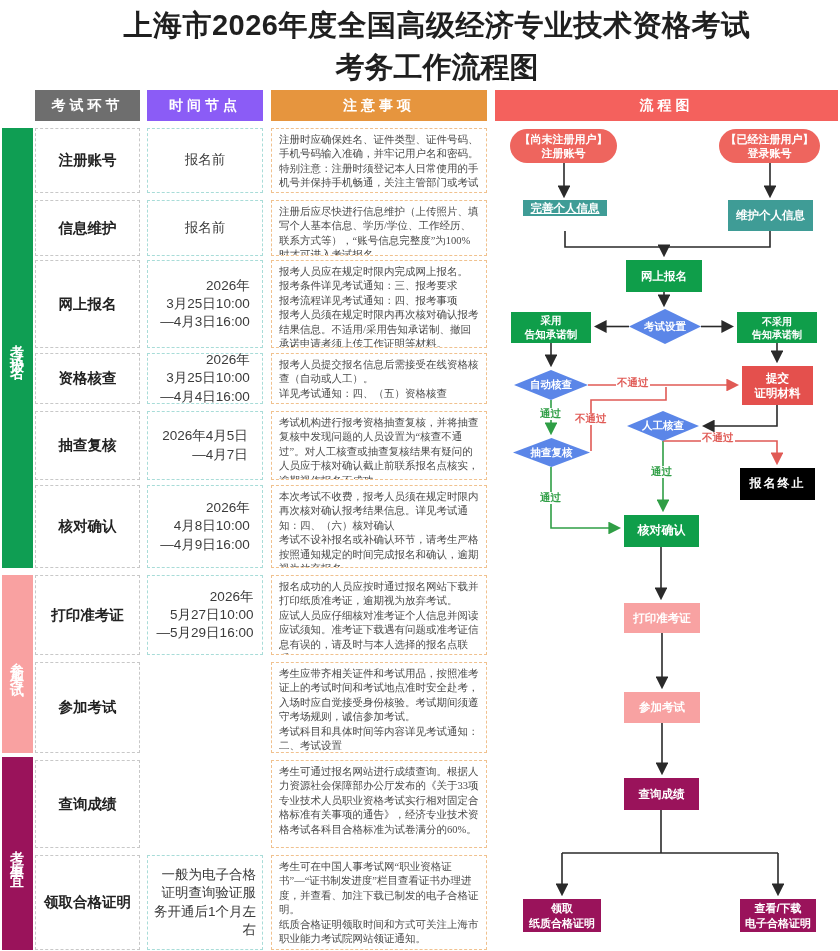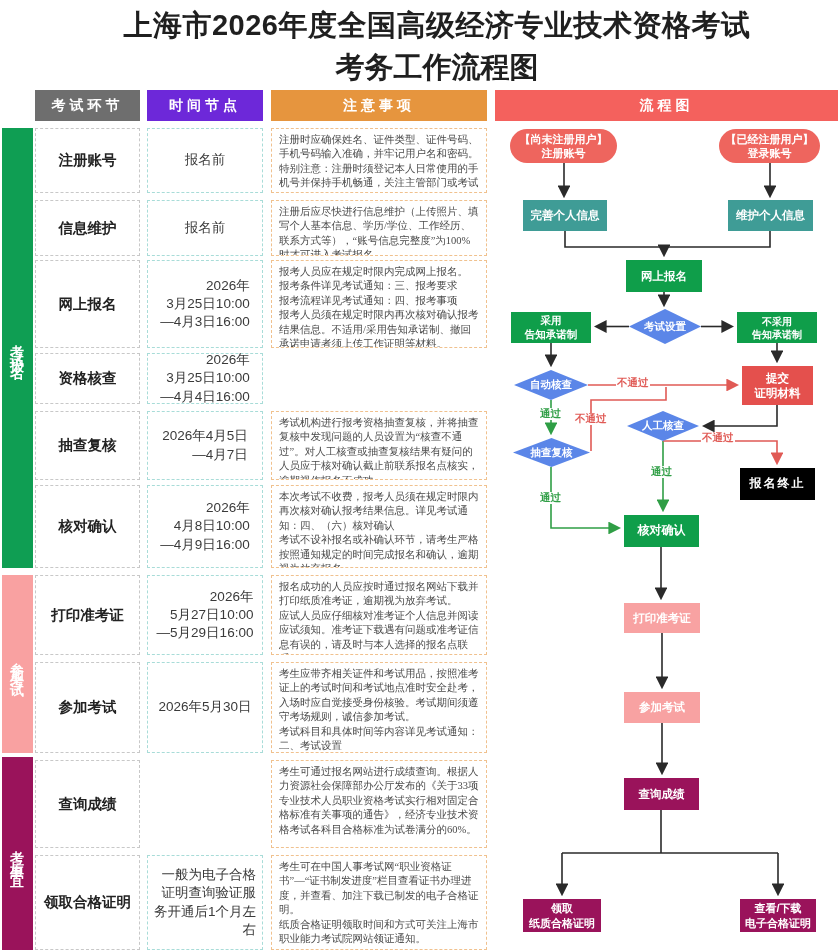--- a/index.html
+++ b/index.html
@@ -8,21 +8,21 @@
 
   
   .title{position:absolute;left:17px;width:840px;text-align:center;color:#1f1f1f;font-weight:700;}
   .title1{top:6px;font-size:29px;letter-spacing:0.5px;}
   .title2{top:48px;font-size:29px;}
 
   
   .hcell{position:absolute;top:90px;height:31px;display:flex;align-items:center;justify-content:center;
          color:#fff;font-weight:700;font-size:14px;letter-spacing:4px;}
   .h-stage{left:35px;width:105px;background:#6e6e6e;}
-  .h-time{left:147px;width:116px;background:#6d28d9;}
+  .h-time{left:147px;width:116px;background:#8b5cf6;}
   .h-notes{left:271px;width:216px;background:#e6953e;}
   .h-flow{left:495px;width:343px;background:#f4615d;}
 
   
   .group{position:absolute;left:2px;width:31px;display:flex;align-items:center;justify-content:center;
          color:#fff;font-weight:700;font-size:14px;}
   .group span{writing-mode:vertical-lr;text-orientation:upright;letter-spacing:7px;line-height:1;}
   .g-reg{top:128px;height:440px;background:#0f9e53;}
   .g-exam{top:575px;height:178px;background:#f9a1a1;}
   .g-after{top:757px;height:193px;background:#9a135b;}
@@ -91,20 +91,22 @@
 —4月3日16:00</div>
   <div class="cell cell-notes" style="top:260px;height:88px;">报考人员应在规定时限内完成网上报名。
 报考条件详见考试通知：三、报考要求
 报考流程详见考试通知：四、报考事项
 报考人员须在规定时限内再次核对确认报考结果信息。不适用/采用告知承诺制、撤回承诺申请者须上传工作证明等材料。</div>
 
   <div class="cell cell-stage" style="top:353px;height:51px;">资格核查</div>
   <div class="cell cell-time" style="top:353px;height:51px;">2026年
 3月25日10:00
 —4月4日16:00</div>
+  <div class="cell cell-notes" style="top:353px;height:51px;">报考人员提交报名信息后需接受在线资格核查（自动或人工）。
+详见考试通知：四、（五）资格核查</div>
 
   <div class="cell cell-stage" style="top:411px;height:69px;">抽查复核</div>
   <div class="cell cell-time" style="top:411px;height:69px;">2026年4月5日
 —4月7日</div>
   <div class="cell cell-notes" style="top:411px;height:69px;">考试机构进行报考资格抽查复核，并将抽查复核中发现问题的人员设置为“核查不通过”。对人工核查或抽查复核结果有疑问的人员应于核对确认截止前联系报名点核实，逾期视作报名不成功。</div>
 
   <div class="cell cell-stage" style="top:485px;height:83px;">核对确认</div>
   <div class="cell cell-time" style="top:485px;height:83px;">2026年
 4月8日10:00
 —4月9日16:00</div>
@@ -112,21 +114,20 @@
 考试不设补报名或补确认环节，请考生严格按照通知规定的时间完成报名和确认，逾期视为放弃报名。</div>
 
   <div class="cell cell-stage" style="top:575px;height:80px;">打印准考证</div>
   <div class="cell cell-time" style="top:575px;height:80px;">2026年
 5月27日10:00
 —5月29日16:00</div>
   <div class="cell cell-notes" style="top:575px;height:80px;">报名成功的人员应按时通过报名网站下载并打印纸质准考证，逾期视为放弃考试。
 应试人员应仔细核对准考证个人信息并阅读应试须知。准考证下载遇有问题或准考证信息有误的，请及时与本人选择的报名点联系。</div>
 
   <div class="cell cell-stage" style="top:662px;height:91px;">参加考试</div>
-  <div class="cell cell-time" style="top:662px;height:91px;">2026年5月30日</div>
   <div class="cell cell-notes" style="top:662px;height:91px;">考生应带齐相关证件和考试用品，按照准考证上的考试时间和考试地点准时安全赴考，入场时应自觉接受身份核验。考试期间须遵守考场规则，诚信参加考试。
 考试科目和具体时间等内容详见考试通知：二、考试设置</div>
 
   <div class="cell cell-stage" style="top:760px;height:88px;">查询成绩</div>
   <div class="cell cell-notes" style="top:760px;height:88px;">考生可通过报名网站进行成绩查询。根据人力资源社会保障部办公厅发布的《关于33项专业技术人员职业资格考试实行相对固定合格标准有关事项的通告》，经济专业技术资格考试各科目合格标准为试卷满分的60%。</div>
 
   <div class="cell cell-stage" style="top:855px;height:95px;">领取合格证明</div>
   <div class="cell cell-time" style="top:855px;height:95px;">一般为电子合格证明查询验证服务开通后1个月左右</div>
   <div class="cell cell-notes" style="top:855px;height:95px;">考生可在中国人事考试网“职业资格证书”—“证书制发进度”栏目查看证书办理进度，并查看、加注下载已制发的电子合格证明。
 纸质合格证明领取时间和方式可关注上海市职业能力考试院网站领证通知。</div>
@@ -172,21 +173,21 @@
         <path d="M93,264 H241" marker-end="url(#ar)"></path>
         <path d="M96,330 V279 H171 V266"></path>
         <path d="M168,320 H282 V341" marker-end="url(#ar)"></path>
       </g>
     </svg>
 
     <div class="node pill" style="left:15px;top:8px;width:107px;height:34px;">【尚未注册用户】
 注册账号</div>
     <div class="node pill" style="left:224px;top:8px;width:101px;height:34px;">【已经注册用户】
 登录账号</div>
-    <div class="node teal" style="left:28px;top:79px;width:84px;height:31px;">完善个人信息</div>
+    <div class="node teal" style="left:28px;top:79px;width:84px;height:16px;text-decoration:underline;">完善个人信息</div>
     <div class="node teal" style="left:233px;top:79px;width:85px;height:31px;">维护个人信息</div>
     <div class="node green" style="left:131px;top:139px;width:76px;height:32px;">网上报名</div>
     <div class="node diamond" style="left:134px;top:188px;width:72px;height:35px;">考试设置</div>
     <div class="node green" style="left:16px;top:191px;width:80px;height:31px;font-size:10.5px;">采用
 告知承诺制</div>
     <div class="node green" style="left:242px;top:191px;width:80px;height:31px;font-size:10px;">不采用
 告知承诺制</div>
     <div class="node diamond" style="left:19px;top:249px;width:74px;height:30px;">自动核查</div>
     <div class="node redbox" style="left:247px;top:245px;width:71px;height:39px;">提交
 证明材料</div>

